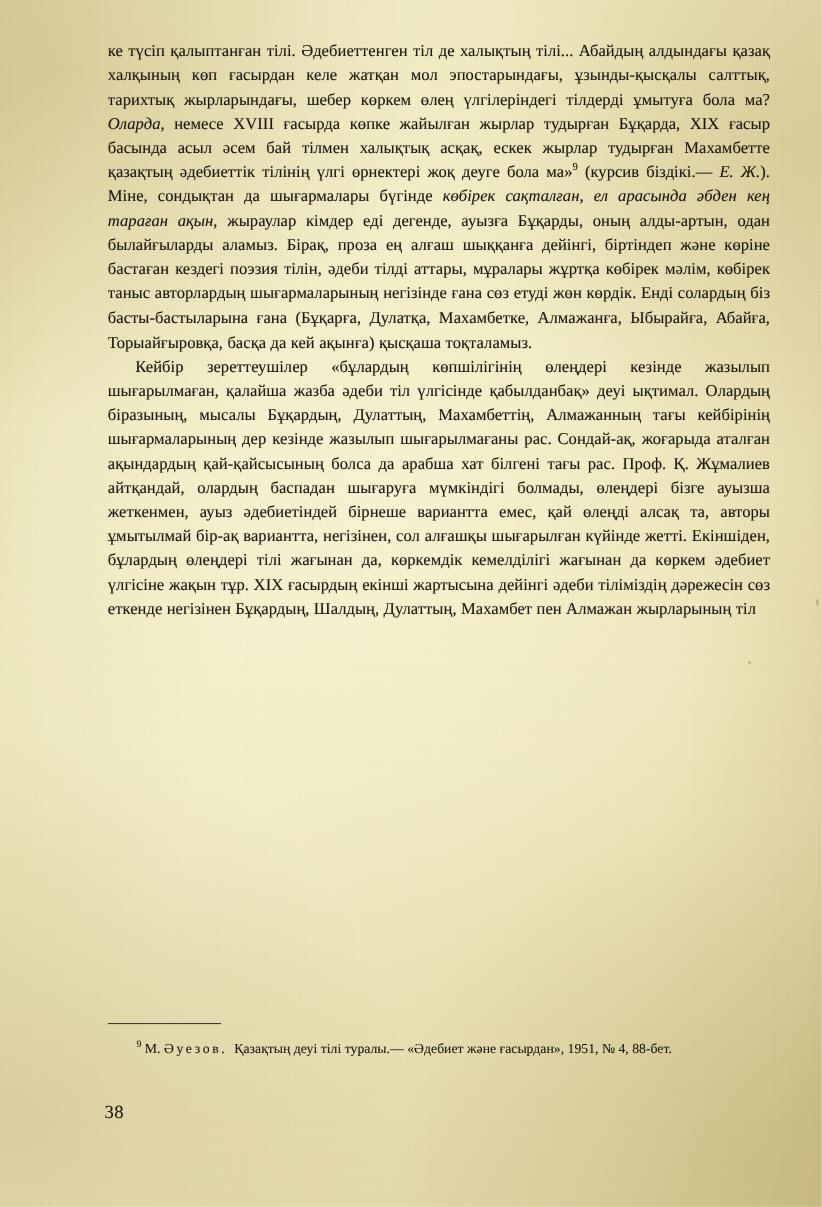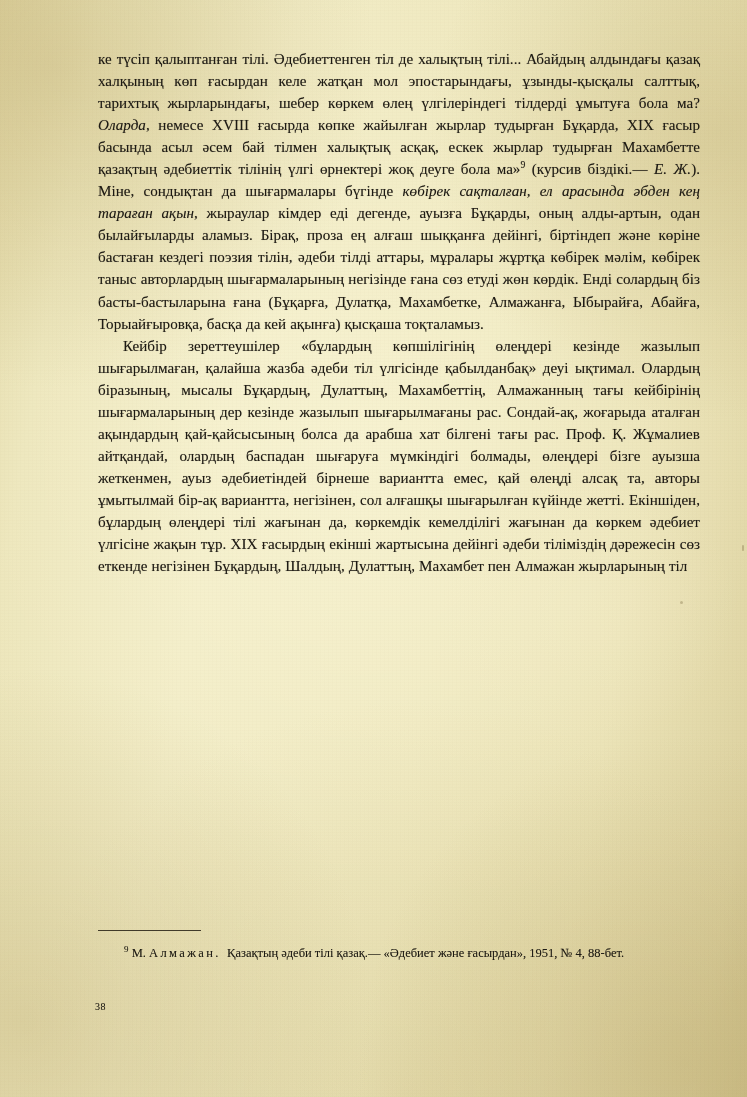--- a/index.html
+++ b/index.html
@@ -50,21 +50,20 @@
       repeating-linear-gradient(90deg,  rgba(120,104,60,0.030) 0 1px, rgba(255,255,255,0.0) 1px 4px);
   }
 
   
   .textblock {
     position: absolute;
     left: 98px;
     top: 36px;
     width: 602px;
     z-index: 3;
-    margin-top: 12px;
   }
 
   p.para {
     margin: 0;
     font-size: 15.1px;
     line-height: 22.05px;
     color: #1d1a14;
     text-align: justify;
     text-align-last: left;
     letter-spacing: 0.02px;
@@ -117,21 +116,21 @@
   .fn-spaced {
     letter-spacing: 2.4px;
   }
 
   
   .folio {
     position: absolute;
     left: 95px;
     top: 1001px;
     z-index: 3;
-    font-size: 10px;
+    font-size: 17px;
     font-weight: normal;
     color: #1d1a14;
     letter-spacing: 0.4px;
     text-shadow: 0 0 0.6px rgba(40,33,18,0.35);
   }
 
   
   .speck {
     position: absolute;
     z-index: 2;
@@ -151,18 +150,18 @@
 
     <p class="para"><span>ке түсіп қалыптанған тілі. Әдебиеттенген тіл де халықтың тілі... Абайдың алдындағы қазақ  халқының көп ғасырдан келе жатқан мол эпостарындағы,  ұзынды-қысқалы салттық, тарихтық  жырларындағы,  шебер көркем өлең үлгілеріндегі тілдерді  ұмытуға бола ма? </span><span class="ital">Оларда</span><span>, немесе XVIII ғасырда көпке жайылған жырлар тудырған Бұқарда, XIX ғасыр басында асыл әсем бай тілмен халықтық асқақ, ескек жырлар тудырған Махамбетте қазақтың әдебиеттік  тілінің үлгі  өрнектері жоқ деуге бола ма»</span><sup class="fnref">9</sup><span> (курсив біздікі.— </span><span class="ital">Е. Ж.</span><span>).  Міне, сондықтан да шығармалары бүгінде </span><span class="ital">көбірек сақталған, ел арасында әбден кең тараған ақын</span><span>,  жыраулар кімдер еді дегенде, ауызға Бұқарды, оның  алды-артын, одан былайғыларды аламыз.  Бірақ, проза  ең алғаш шыққанға дейінгі, біртіндеп және көріне бастаған кездегі поэзия тілін, әдеби тілді аттары, мұралары жұртқа көбірек мәлім, көбірек таныс авторлардың шығармаларының негізінде ғана сөз етуді жөн көрдік.  Енді солардың біз басты-бастыларына ғана  (Бұқарға, Дулатқа, Махамбетке, Алмажанға, Ыбырайға, Абайға, Торыайғыровқа, басқа да кей ақынға) қысқаша тоқталамыз.</span></p>
 
     <p class="para indent"><span>Кейбір зереттеушілер «бұлардың көпшілігінің өлеңдері кезінде жазылып шығарылмаған, қалайша жазба әдеби тіл үлгісінде қабылданбақ» деуі ықтимал. Олардың біразының, мысалы Бұқардың, Дулаттың, Махамбеттің, Алмажанның тағы кейбірінің шығармаларының дер кезінде жазылып шығарылмағаны рас. Сондай-ақ, жоғарыда аталған ақындардың қай-қайсысының болса да  арабша  хат білгені тағы рас. Проф. Қ. Жұмалиев айтқандай, олардың баспадан шығаруға  мүмкіндігі болмады, өлеңдері бізге ауызша жеткенмен, ауыз әдебиетіндей бірнеше вариантта емес, қай өлеңді алсақ та, авторы ұмытылмай бір-ақ вариантта, негізінен, сол алғашқы шығарылған күйінде жетті.  Екіншіден, бұлардың өлеңдері тілі жағынан да, көркемдік кемелділігі жағынан да көркем әдебиет үлгісіне жақын тұр. XIX ғасырдың екінші жартысына дейінгі әдеби тіліміздің дәрежесін сөз еткенде негізінен Бұқардың, Шалдың, Дулаттың, Махамбет пен Алмажан  жырларының тіл</span></p>
 
   </div>
 
   <div class="footnote-rule"></div>
 
   <div class="footnote">
-    <div class="fn-first"><sup>9</sup> <span>М.</span> <span class="fn-spaced">Алмажан.</span> &nbsp;<span>Қазақтың  әдеби  тілі  қазақ.—</span> <span>«Әдебиет және ғасырдан»,</span> <span>1951,</span> <span>№</span> <span>4,</span> <span>88-бет.</span></div>
+    <div class="fn-first"><sup>9</sup> <span>М.</span> <span class="fn-spaced">Әуезов.</span> &nbsp;<span>Қазақтың  деуі  тілі  туралы.—</span> <span>«Әдебиет және ғасырдан»,</span> <span>1951,</span> <span>№</span> <span>4,</span> <span>88-бет.</span></div>
   </div>
 
   <div class="folio">38</div>
 
 </div>
 
 </body></html>

